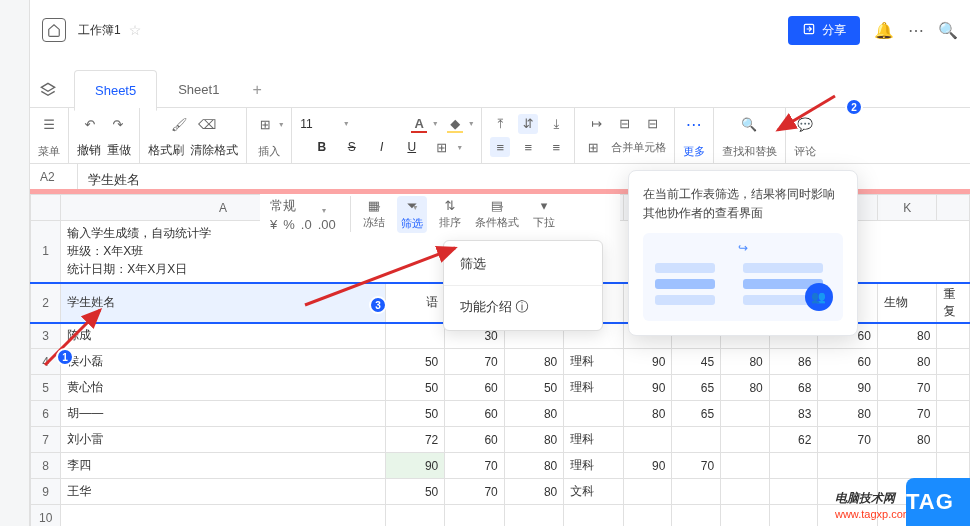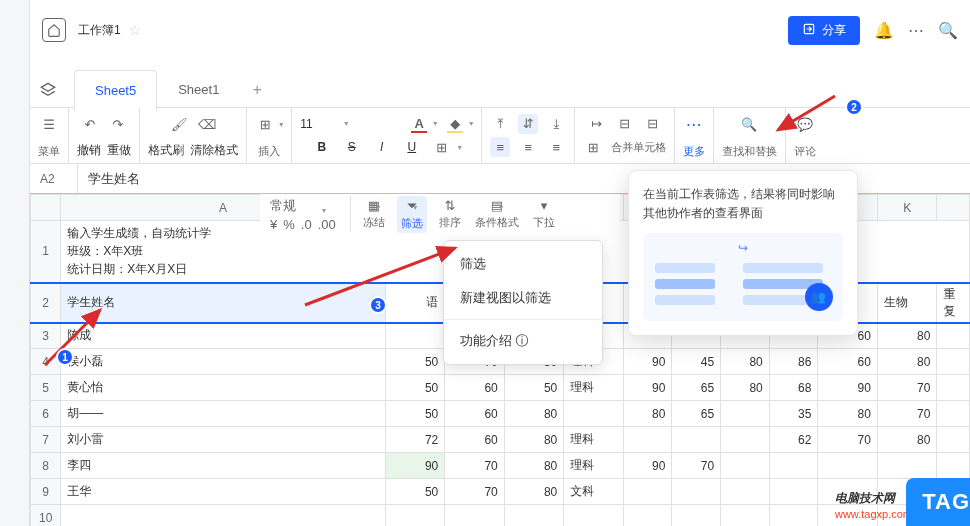--- a/index.html
+++ b/index.html
@@ -26,21 +26,21 @@
 .tb-label{font-size:11px;color:#666;text-align:center}
 .tb-icon{width:20px;height:20px;display:flex;align-items:center;justify-content:center;color:#666;font-size:13px}
 .tb-icon.sel{background:#e8f0ff;border-radius:3px}
 .dd{font-size:8px;color:#999;margin-left:-4px}
 .A-color{position:relative;font-weight:bold}
 .A-color::after{content:"";position:absolute;bottom:1px;left:2px;right:2px;height:2px;background:#d93025}
 .fill-color{position:relative}
 .fill-color::after{content:"";position:absolute;bottom:1px;left:2px;right:2px;height:2px;background:#ffd966}
 .more-col{position:relative}
 .more-col .dots{font-size:16px;color:#1a5cff;letter-spacing:1px}
-.cellref{position:absolute;left:30px;top:164px;right:0;height:30px;display:flex;align-items:center;border-bottom:1px solid #fca5a5}
+.cellref{position:absolute;left:30px;top:164px;right:0;height:30px;display:flex;align-items:flex-end;border-bottom:5px solid #fca5a5}
 .cellname{width:48px;padding-left:10px;font-size:12px;color:#666;border-right:1px solid #e0e0e0;height:100%;display:flex;align-items:center}
 .cellval{padding-left:10px;font-size:13px}
 .grid-area{position:absolute;left:30px;top:194px;right:0;bottom:0;overflow:hidden}
 .grid{border-collapse:collapse;width:100%}
 .grid th,.grid td{border:1px solid #e0e0e0;height:26px;padding:2px 6px;font-size:12px;text-align:left;background:#fff}
 .grid th{background:#f7f8fa;color:#666;font-weight:normal;text-align:center}
 .grid .rowh{background:#f7f8fa;text-align:center;color:#666;width:28px}
 .grid .num{text-align:right}
 .grid td.sel{background:#eaf2ff}
 .grid .hi{background:#e8f5e9}
@@ -57,21 +57,21 @@
 .tooltip .tt-text{font-size:12px;color:#444;line-height:1.6}
 .tt-img{margin-top:10px;height:88px;background:#f5f8ff;border-radius:6px;position:relative;overflow:hidden}
 .tt-bar{position:absolute;background:#cfe0ff;border-radius:3px;height:10px}
 .tt-bar.d{background:#9ec1ff}
 .tt-fab{position:absolute;right:10px;bottom:10px;width:28px;height:28px;background:#1a5cff;border-radius:50%;display:flex;align-items:center;justify-content:center;color:#fff}
 .arrow{position:absolute;z-index:20;pointer-events:none}
 .arrow svg{overflow:visible}
 .badge{position:absolute;width:18px;height:18px;background:#1a5cff;border:2px solid #fff;border-radius:50%;color:#fff;font-size:10px;font-weight:bold;display:flex;align-items:center;justify-content:center;z-index:25}
 .watermark{position:absolute;right:58px;bottom:6px;z-index:30;color:#ff3b1f;font-weight:bold;font-size:22px;font-style:italic;text-shadow:0 0 2px #fff}
 .watermark .sub{display:block;font-size:11px;color:#ff3b1f;font-style:normal;font-weight:normal;text-align:right}
-.tag-box{position:absolute;right:0;bottom:0;width:64px;height:48px;background:#1a8cff;border-radius:8px 0 0 0;display:flex;align-items:center;justify-content:flex-end;z-index:30}
+.tag-box{position:absolute;right:0;bottom:0;width:64px;height:48px;background:#1a8cff;border-radius:8px 0 0 0;display:flex;align-items:center;justify-content:flex-start;z-index:30}
 .tag-box span{font-family:Arial;font-weight:800;font-size:22px;color:#fff;letter-spacing:1px}
 </style>
 </head>
 <body>
 
 <div class="leftbar"></div>
 
 <div class="topbar">
   <div class="home">
       <svg width="14" height="14" viewBox="0 0 24 24" fill="none" stroke="#666" stroke-width="2">
@@ -300,21 +300,21 @@
   <tr>
           <td class="rowh">6</td>
           <td>胡——</td>
           <td class="num">50</td>
           <td class="num">60</td>
           <td class="num">80</td>
           <td></td>
           <td class="num">80</td>
           <td class="num">65</td>
           <td></td>
-          <td class="num">35</td>
+          <td class="num">83</td>
           <td class="num">80</td>
           <td class="num">70</td>
           <td></td>
         </tr>
   <tr>
           <td class="rowh">7</td>
           <td>刘小雷</td>
           <td class="num">72</td>
           <td class="num">60</td>
           <td class="num">80</td>
@@ -407,21 +407,20 @@
       <span class="sub-label">条件格式</span>
     </div>
   <div class="sub-item">
       <span class="sub-icon">▾</span>
       <span class="sub-label">下拉</span>
     </div>
 </div>
 
 <div class="dropdown">
   <div class="item">筛选</div>
-  <div class="item">新建视图以筛选</div>
   <div style="height:1px;background:#eee;margin:4px 0"></div>
   <div class="item">功能介绍 ⓘ</div>
 </div>
 
 <div class="tooltip">
   <div class="tt-text">在当前工作表筛选，结果将同时影响其他协作者的查看界面</div>
   <div class="tt-img">
     <div style="position:absolute;left:50%;top:8px;transform:translateX(-50%);color:#4d8bff">↪</div>
     <div class="tt-bar" style="left:12px;top:30px;width:60px"></div>
     <div class="tt-bar d" style="left:12px;top:46px;width:60px"></div>

